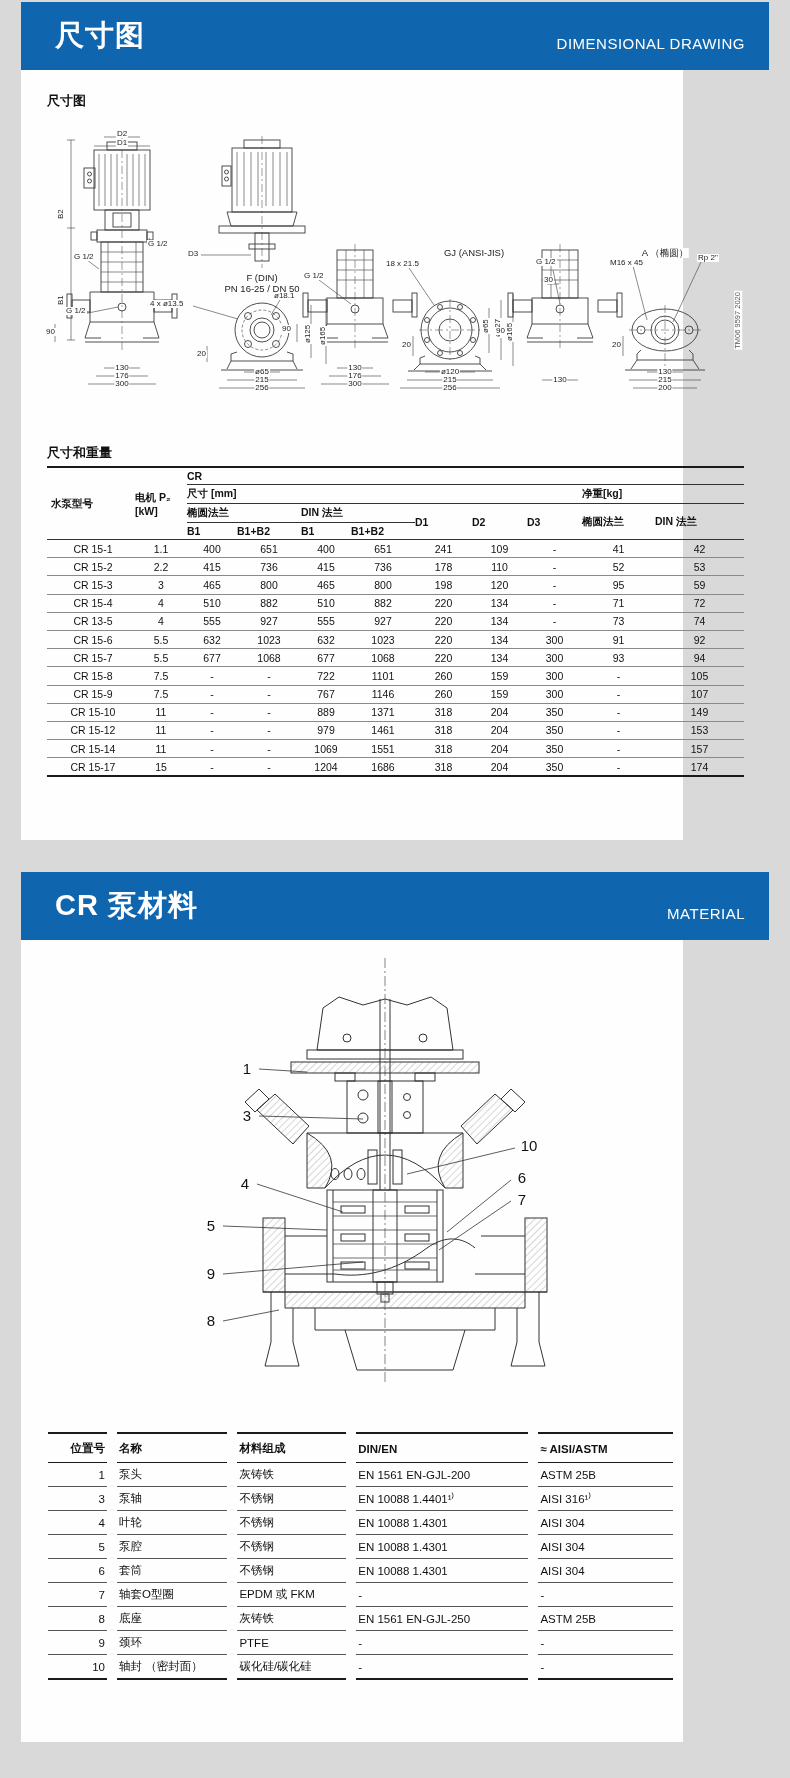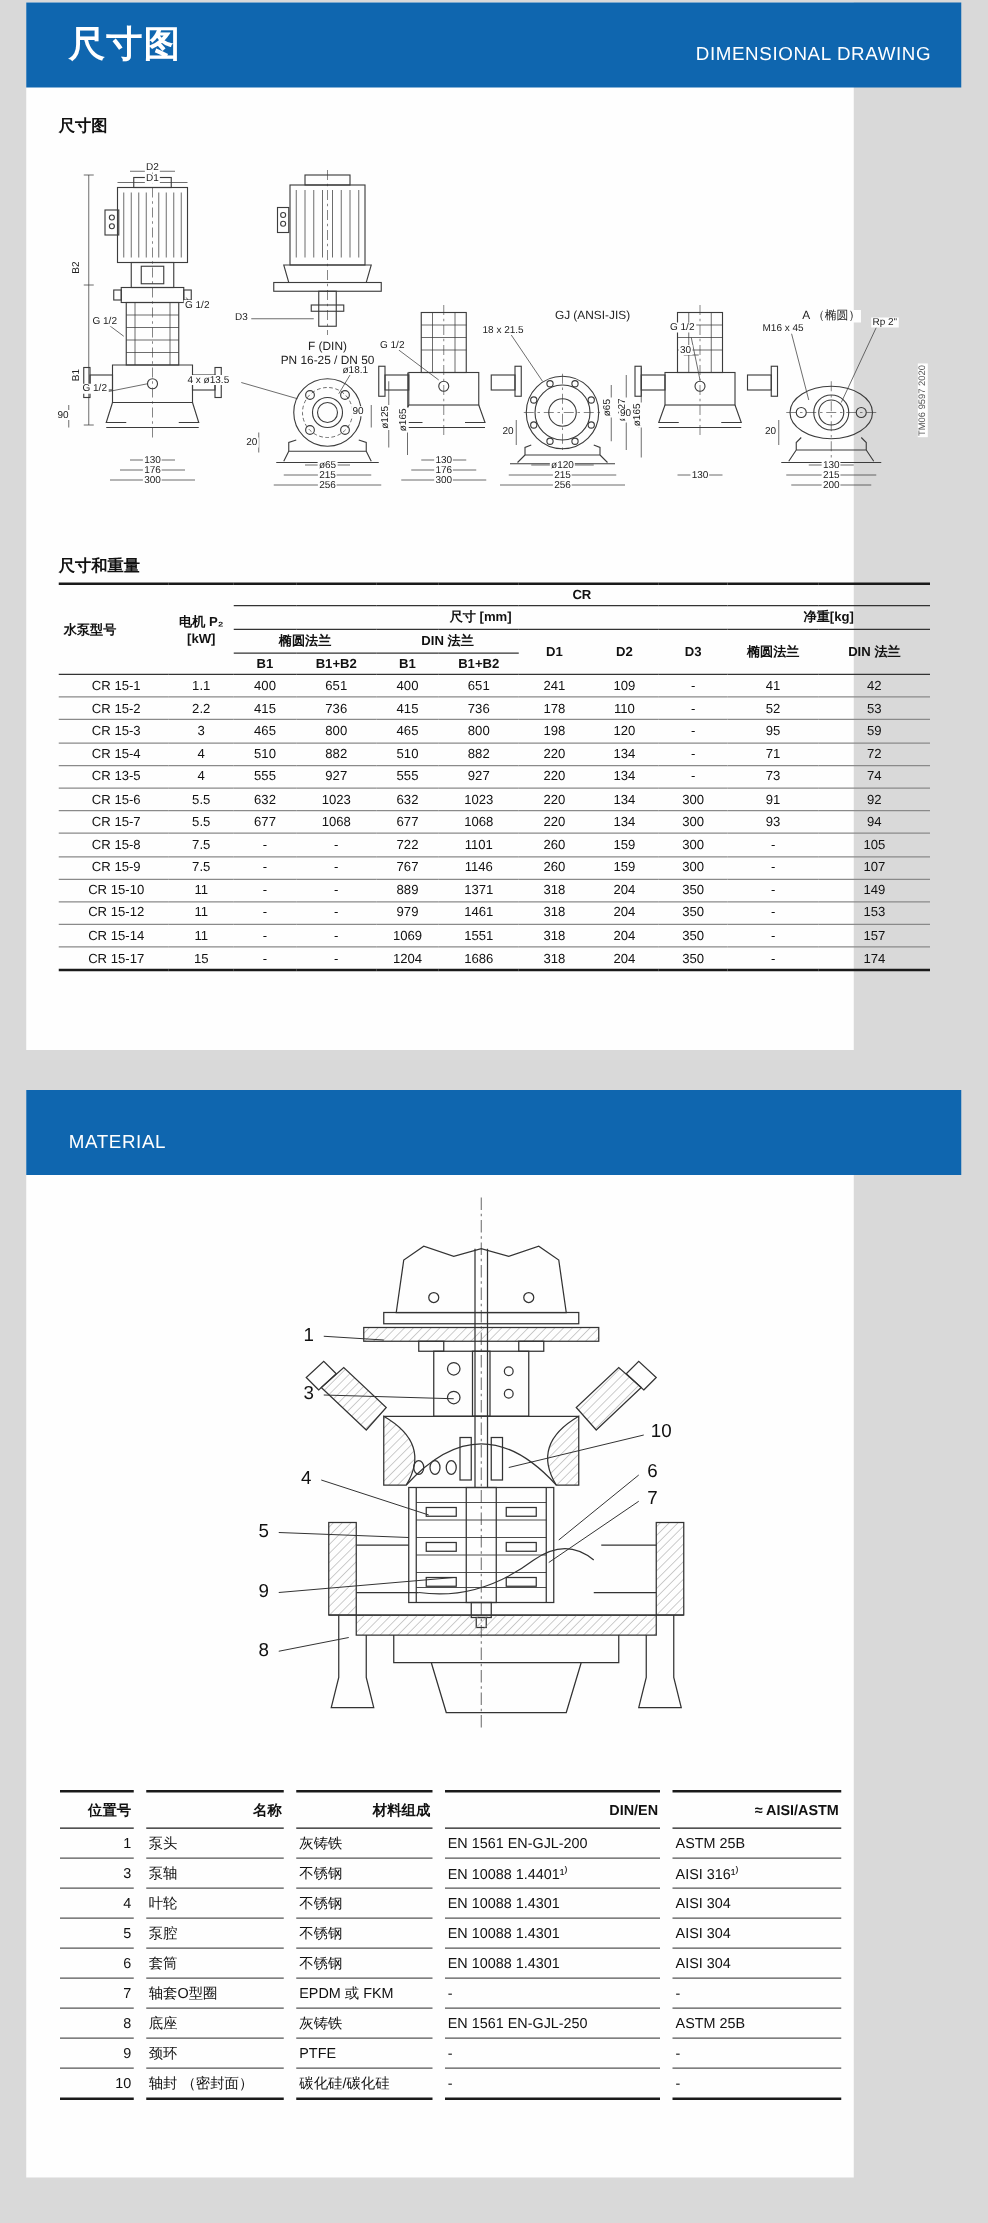--- a/index.html
+++ b/index.html
@@ -18,32 +18,32 @@
   #drawing1 svg, #drawing2 svg { position:absolute; left:0; top:0; }
   .dim { position:absolute; font-size:8px; line-height:1; color:#222; background:#fefefe; padding:0 1px; white-space:nowrap; }
   .dim.c { transform:translateX(-50%); }
   .dim.rot { transform:rotate(-90deg); transform-origin:left center; }
   .dim.cap { font-size:9.5px; }
   .dim.tm { color:#555; font-size:7.5px; transform:rotate(-90deg); transform-origin:left center; }
   
   .tbl-wrap { position:absolute; }
   table { border-collapse:collapse; }
   #dims-table { width:697px; font-size:10.5px; color:#111; border-top:2px solid #1a1a1a; border-bottom:2px solid #1a1a1a; }
-  #dims-table th { font-weight:bold; text-align:center; padding:2px 0; vertical-align:middle; font-size:10.5px; }
+  #dims-table th { font-weight:bold; text-align:left; padding:2px 0; vertical-align:middle; font-size:10.5px; }
   #dims-table th.u { border-bottom:1px solid #333; }
   #dims-table th.model { text-align:left; padding-left:4px; }
   #dims-table tbody td { text-align:center; padding:2.6px 0; border-bottom:1px solid #8a8a8a; }
   #dims-table tbody td:first-child { text-align:center; padding-left:4px; }
   #dims-table tbody tr:last-child td { border-bottom:none; }
   
   #drawing2 { position:absolute; left:174px; top:78px; width:420px; height:440px; }
   .callout { position:absolute; font-size:15px; color:#111; transform:translate(-50%,-50%); }
   
   #mat-table { border-collapse:separate; border-spacing:10px 0; font-size:11.5px; color:#111; }
-  #mat-table th { border-top:2px solid #1a1a1a; border-bottom:1.5px solid #1a1a1a; font-weight:bold; text-align:right; padding:7px 2px 6px 2px; white-space:nowrap; }
+  #mat-table th { border-top:2px solid #1a1a1a; border-bottom:1.5px solid #1a1a1a; font-weight:bold; text-align:left; padding:7px 2px 6px 2px; white-space:nowrap; }
   #mat-table td { border-bottom:1px solid #555; padding:4px 2px; white-space:nowrap; }
   #mat-table tr:last-child td { border-bottom:2px solid #1a1a1a; }
   #mat-table th:first-child, #mat-table td:first-child { text-align:right; }
 </style>
 </head>
 <body>
 
 <div id="page">
 
   <div class="panel" id="panel1">
@@ -445,20 +445,21 @@
               <td>-</td>
               <td>174</td>
             </tr>
           </tbody>
       </table>
     </div>
   </div>
 
   <div class="panel" id="panel2">
     <div class="blue-header">
+      <span class="zh">CR 泵材料</span>
       <span class="en">MATERIAL</span>
     </div>
 
     <div id="drawing2">
       <svg width="420" height="440" viewBox="0 0 420 440">
         <defs>
           <pattern id="h2" width="5" height="5" patternTransform="rotate(45)" patternUnits="userSpaceOnUse">
             <line x1="0" y1="0" x2="0" y2="5" stroke="#9a9a9a" stroke-width="0.8"></line>
           </pattern>
         </defs>

